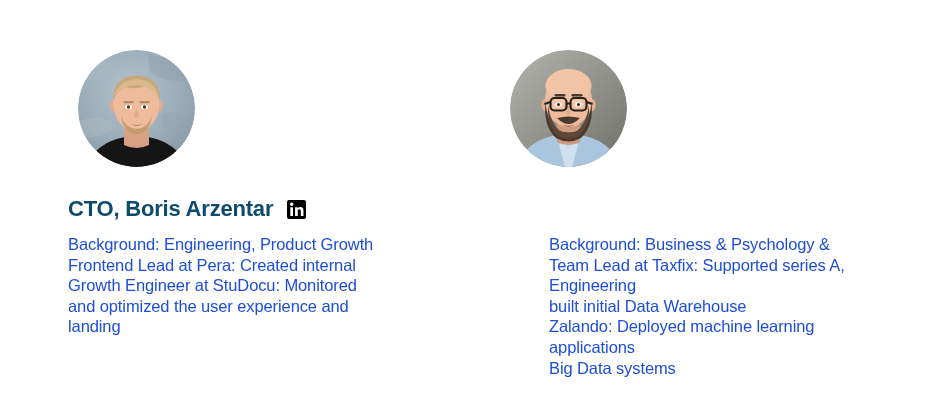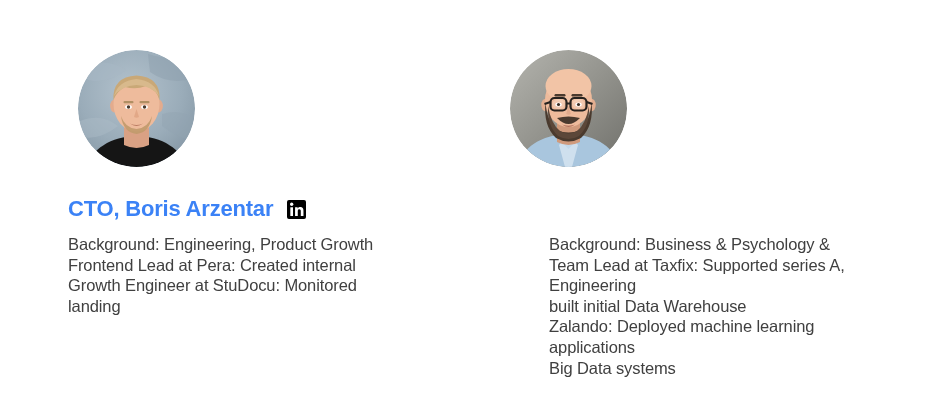--- a/index.html
+++ b/index.html
@@ -48,41 +48,41 @@
     top: 196px;
     left: 0;
     display: flex;
     align-items: center;
     gap: 14px;
     white-space: nowrap;
   }
   .name-text {
     font-size: 22px;
     font-weight: bold;
-    color: #3b82f6;
+    color: #0c4a6e;
     letter-spacing: -0.2px;
     line-height: 26px;
   }
   .li-icon {
     display: inline-block;
     width: 19px;
     height: 19px;
     flex: 0 0 19px;
   }
   .li-icon svg { display: block; width: 19px; height: 19px; }
 
   
   .bio {
     position: absolute;
     top: 234px;
     left: 0;
     width: 348px;
     font-size: 16.5px;
     line-height: 20.6px;
-    color: #404040;
+    color: #1d4ed8;
     letter-spacing: -0.1px;
   }
   .profile-right .bio { width: 352px; margin-left: 39px; }
   .bio-line { display: block; white-space: nowrap; }
 </style>
 </head>
 <body>
 
 <div class="page">
 
@@ -144,20 +144,21 @@
           <circle cx="5.9" cy="5.4" r="2.1" fill="#ffffff"></circle>
           <path d="M10.2 9.2 h3.25 v1.5 c0.75 -1.25 2.1 -1.8 3.5 -1.8 c2.6 0 3.85 1.7 3.85 4.6 v6.7 h-3.4 v-6 c0 -1.5 -0.55 -2.4 -1.85 -2.4 c-1.25 0 -1.95 0.85 -1.95 2.4 v6 h-3.4 z" fill="#ffffff"></path>
         </svg>
       </a>
     </div>
 
     <div class="bio">
       <span class="bio-line">Background: Engineering, Product Growth</span>
       <span class="bio-line">Frontend Lead at Pera: Created internal</span>
       <span class="bio-line">Growth Engineer at StuDocu: Monitored</span>
+      <span class="bio-line">and optimized the user experience and</span>
       <span class="bio-line">landing</span>
     </div>
   </div>
 
   <div class="profile profile-right">
 
     <div class="avatar">
       <svg viewBox="0 0 117 117" xmlns="http://www.w3.org/2000/svg">
         <defs>
           <linearGradient id="bgR" x1="0%" y1="0%" x2="100%" y2="100%">

